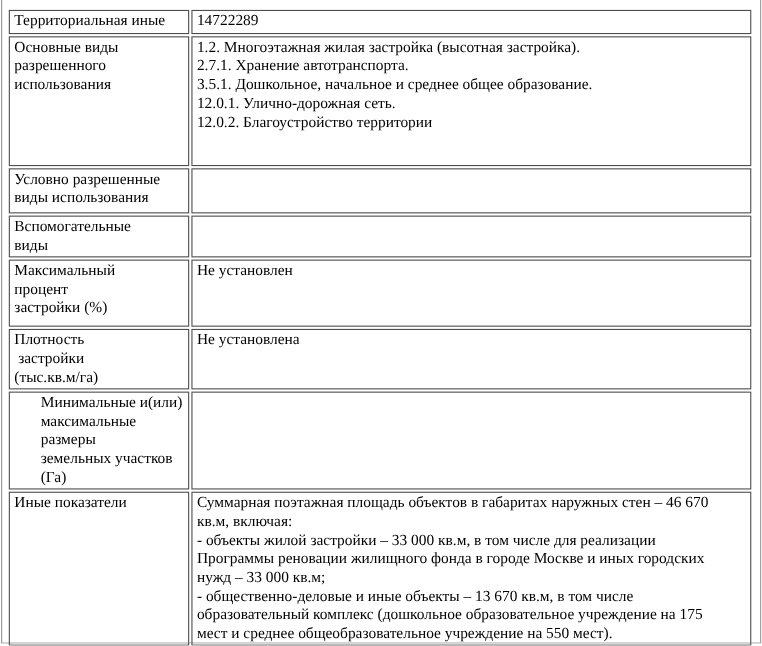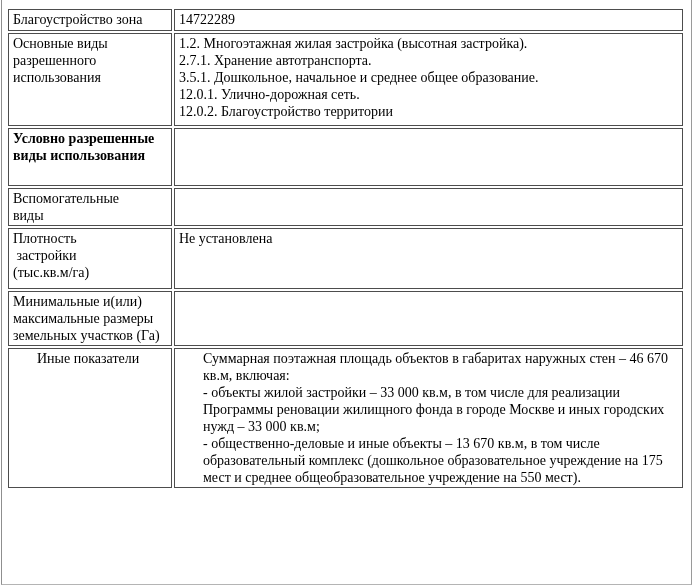--- a/index.html
+++ b/index.html
@@ -46,39 +46,39 @@
     color: #000000;
     white-space: pre-wrap;
     overflow: hidden;
   }
   td.label-cell { width: 164px; }
   td.value-cell { width: 509px; }
   td.num { text-align: left; }
 
   
   tr:nth-child(1) td { height: 22px; }
-  tr:nth-child(2) td { height: 93px; }
-  tr:nth-child(3) td { height: 58px; font-weight: bold; }
+  tr:nth-child(2) td { height: 118px; }
+  tr:nth-child(3) td { height: 41px; }
   tr:nth-child(4) td { height: 38px; }
   tr:nth-child(5) td { height: 61px; }
   tr:nth-child(6) td { height: 38px; }
   tr:nth-child(7) td { height: 57px; padding-left: 28px; }
   tr:nth-child(8) td { height: 58px; }
   tr:nth-child(9) td { height: 140px; padding-left: 48px; }
 </style>
 </head>
 <body>
 
 <div class="page">
   <div class="frame"></div>
 
   <table class="zone-table">
     <tbody>
       <tr>
-        <td class="label-cell">Благоустройство зона</td>
+        <td class="label-cell">Территориальная иные</td>
         <td class="value-cell num">14722289</td>
       </tr>
       <tr>
         <td class="label-cell">Основные виды
 разрешенного
 использования</td>
         <td class="value-cell">1.2. Многоэтажная жилая застройка (высотная застройка).
 2.7.1. Хранение автотранспорта.
 3.5.1. Дошкольное, начальное и среднее общее образование.
 12.0.1. Улично-дорожная сеть.
@@ -86,20 +86,26 @@
       </tr>
       <tr>
         <td class="label-cell">Условно разрешенные
 виды использования</td>
         <td class="value-cell"></td>
       </tr>
       <tr>
         <td class="label-cell">Вспомогательные
 виды</td>
         <td class="value-cell"></td>
+      </tr>
+      <tr>
+        <td class="label-cell">Максимальный
+процент
+застройки (%)</td>
+        <td class="value-cell">Не установлен</td>
       </tr>
       <tr>
         <td class="label-cell">Плотность
  застройки
 (тыс.кв.м/га)</td>
         <td class="value-cell">Не установлена</td>
       </tr>
       <tr>
         <td class="label-cell">Минимальные и(или)
 максимальные размеры

